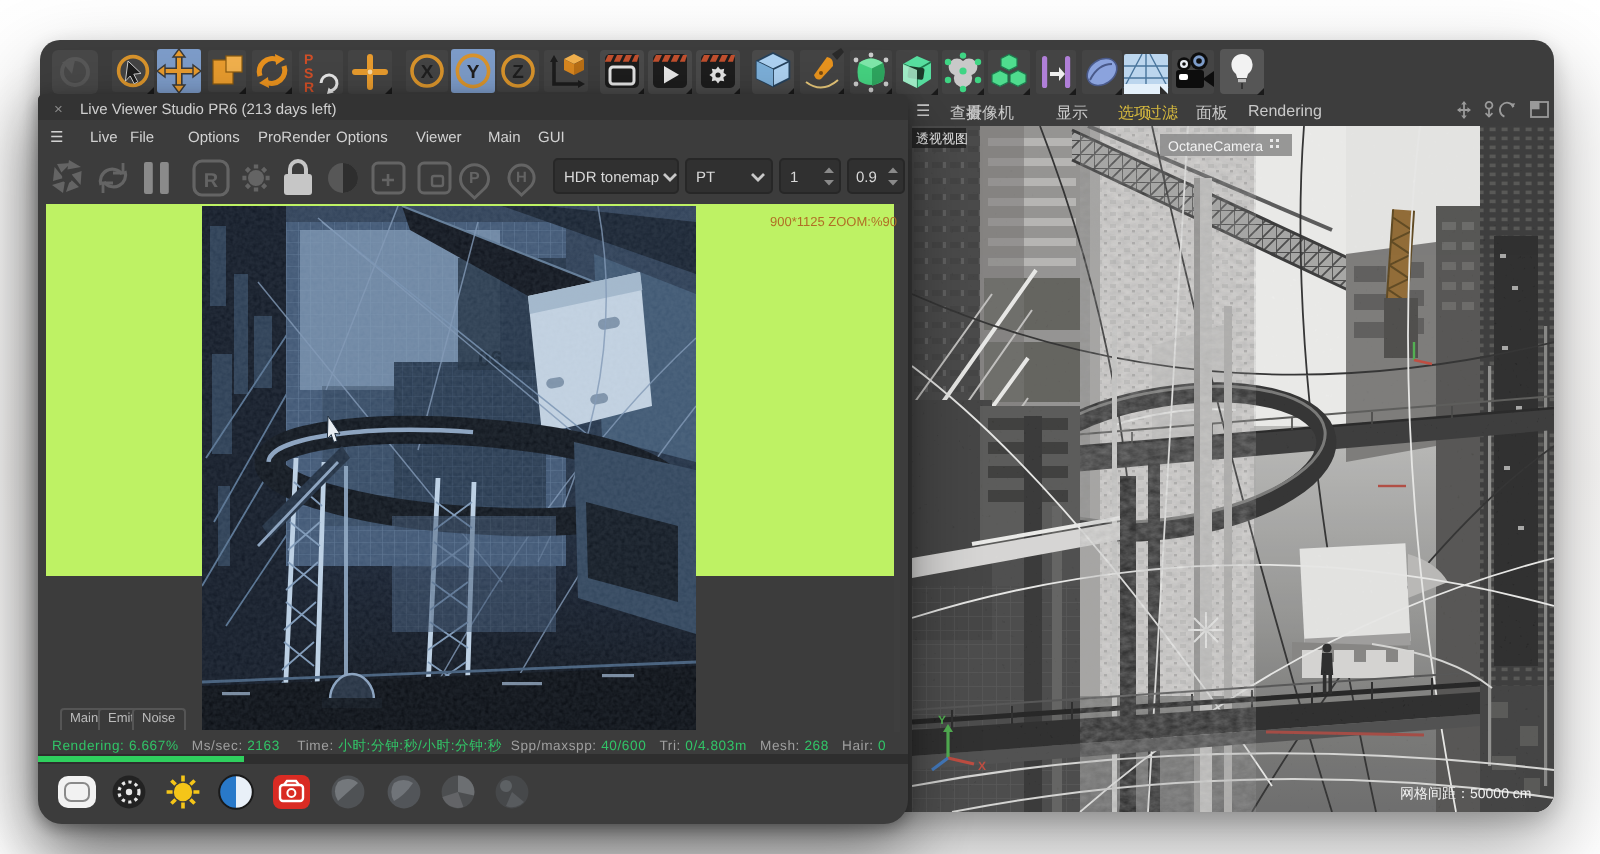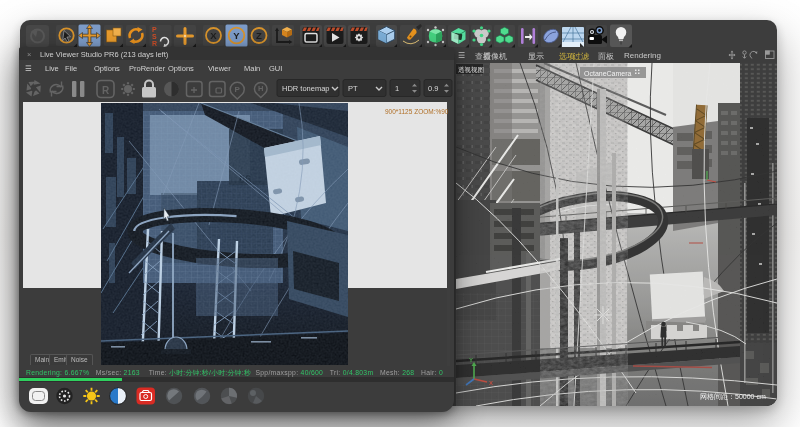--- a/index.html
+++ b/index.html
@@ -11,21 +11,21 @@
   #vpmenu { left:436px; top:28px; width:321px; height:15px; color:#c9c9c9; font-size:8px; }
   #vpmenu span { position:absolute; top:3px; white-space:nowrap; }
   .orng { color:#d4b83e; }
   #viewport { left:436px; top:43px; width:321px; height:343px; overflow:hidden; border-radius:0 0 10px 0; background:#9a9a9a; }
   
   #lvwin { left:19px; top:47px; width:435px; height:365px; background:#3c3c3c; border-radius:3px 3px 12px 12px; box-shadow:0 14px 34px rgba(0,0,0,.45), 0 2px 8px rgba(0,0,0,.3); }
   #lvtitle { left:0; top:0; width:435px; height:13px; background:#333333; border-radius:3px 3px 0 0; color:#cfcfcf; font-size:7.5px; }
   #lvmenu { left:0; top:13px; width:435px; height:16px; color:#d2d2d2; font-size:7.5px; }
   #lvmenu span { position:absolute; top:4px; }
   #lvtools { left:0; top:29px; width:435px; height:26px; }
-  #lvrender { left:4px; top:55px; width:427px; height:186px; background:#e5e5e5; }
+  #lvrender { left:4px; top:55px; width:427px; height:186px; background:#bef264; }
   .tab { position:absolute; top:-11px; height:11px; background:#3a3a3a; border:1px solid #555; border-bottom:none; color:#bbb; font-size:6.5px; line-height:10px; padding:0 4px; border-radius:2px 2px 0 0; }
   #lvstatus { left:0; top:319px; width:435px; height:11px; font-size:6.8px; color:#9f9f9f; }
   #lvstatus b { color:#31c467; font-weight:normal; }
   #lvprog { left:0; top:330px; width:435px; height:5px; background:#2e2e2e; }
   #lvprogfill { left:0; top:331px; width:103px; height:3px; background:#2fd05e; }
   #lvbottom { left:0; top:335px; width:435px; height:30px; }
 </style>
 </head>
 <body>
   <div id="mainwin" class="abs"></div>

